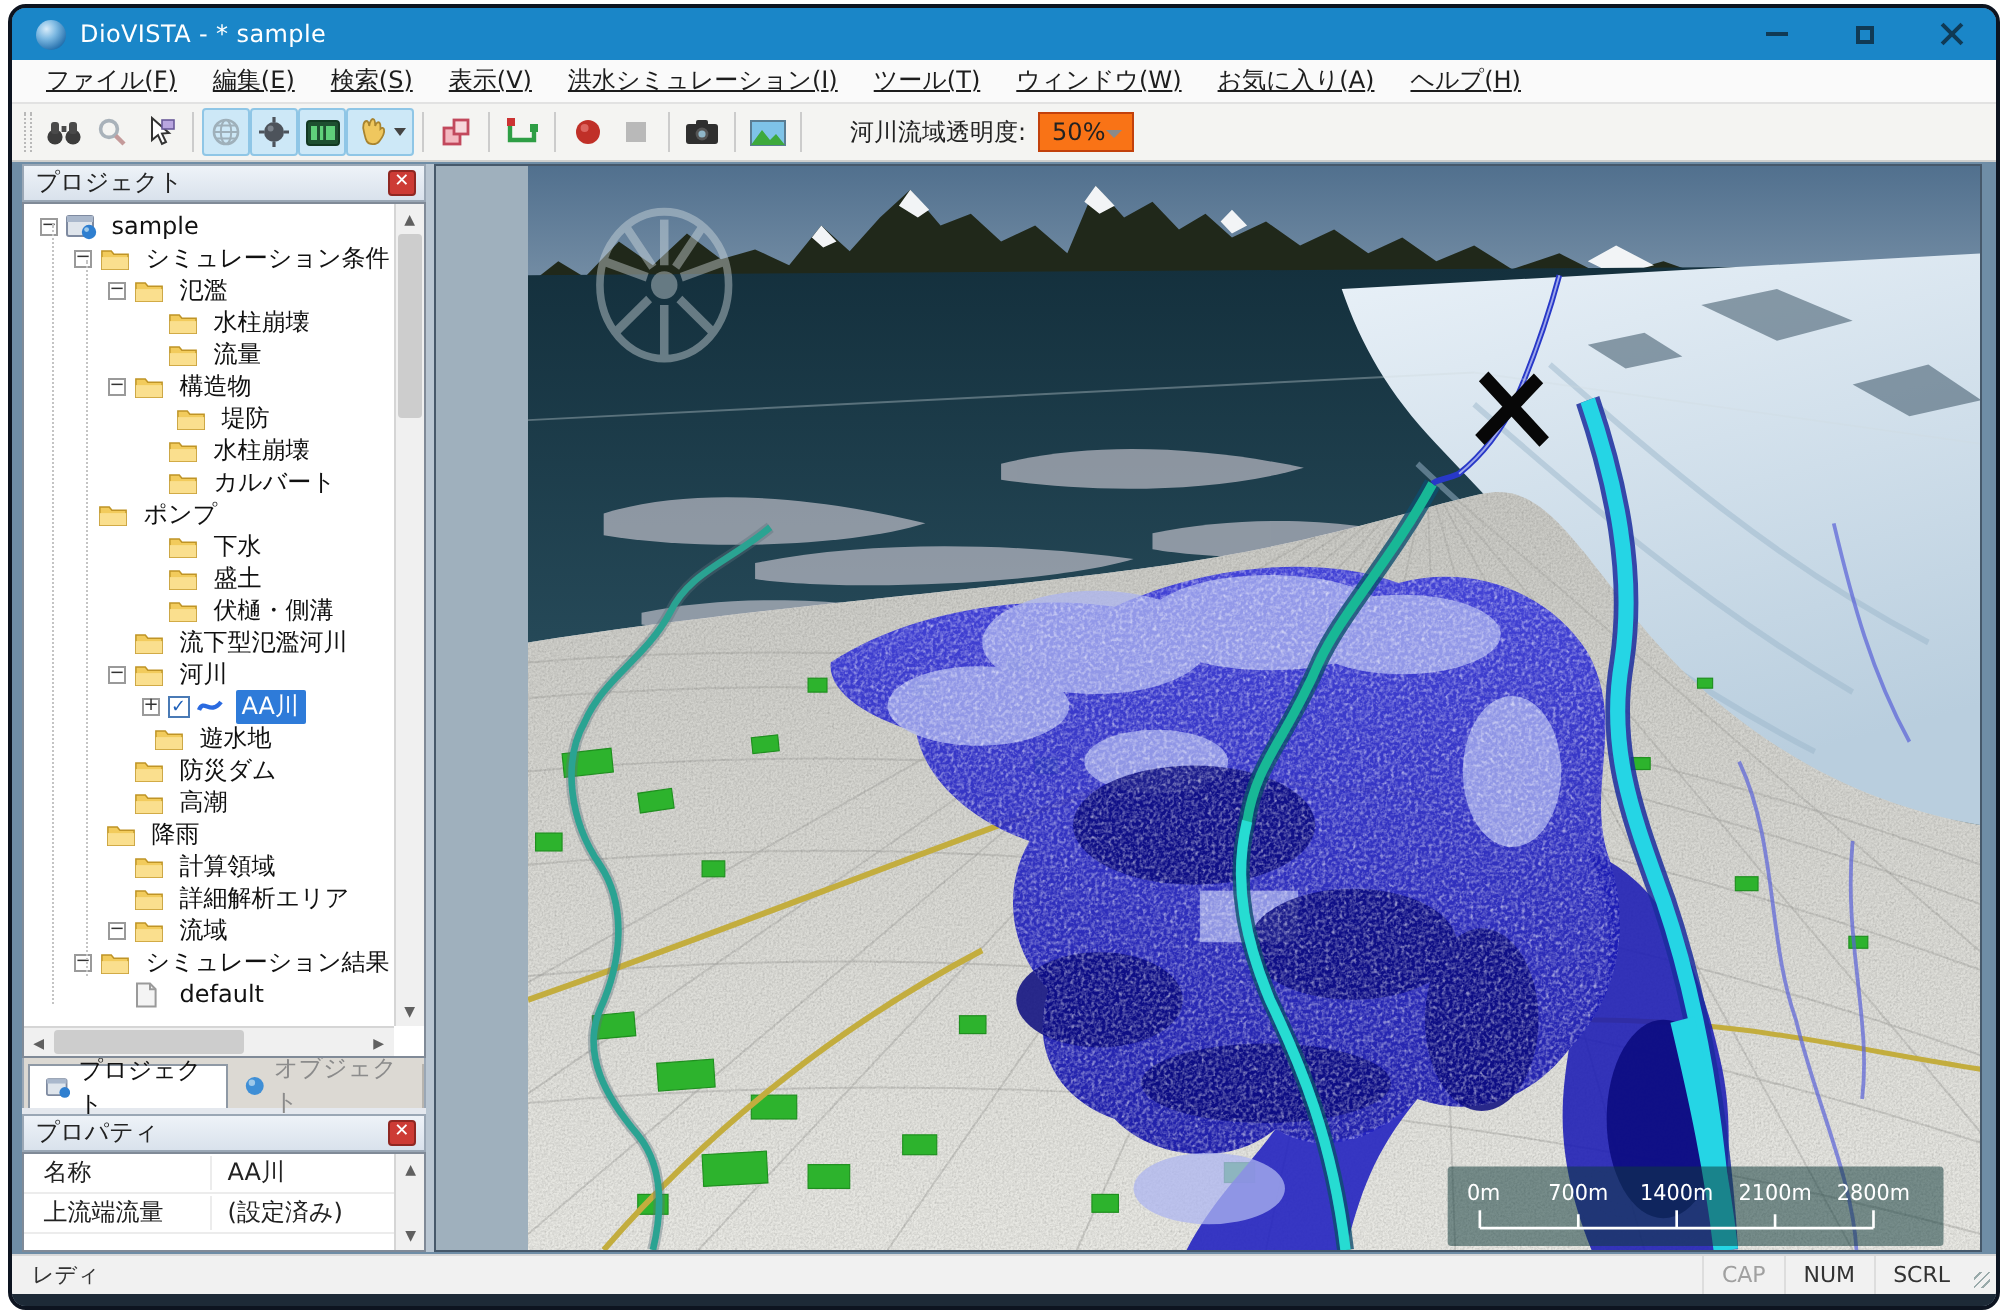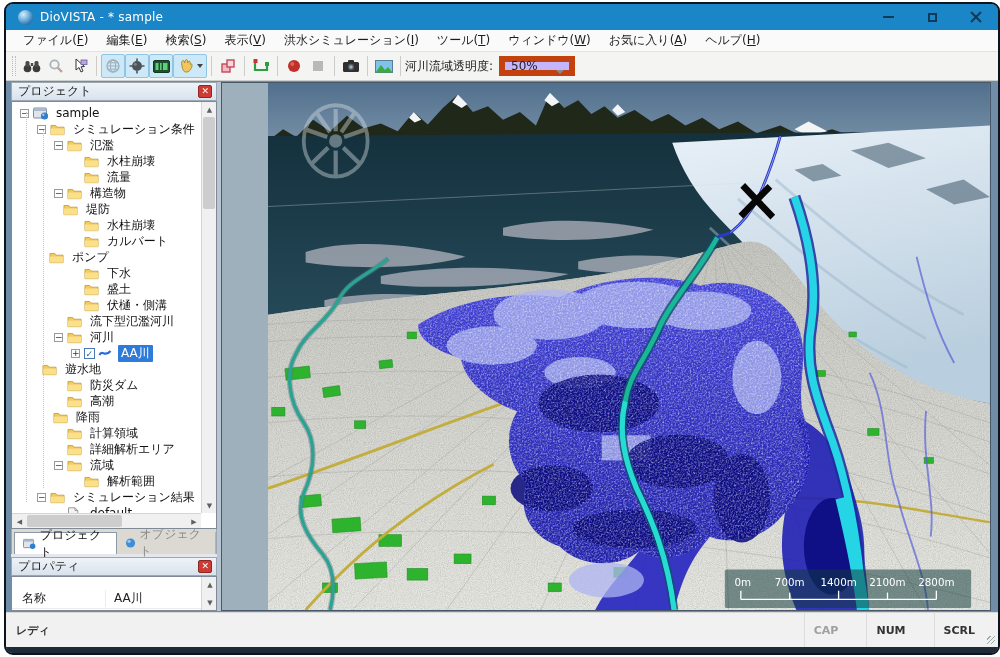--- a/index.html
+++ b/index.html
@@ -17,31 +17,31 @@
   .win-btns{margin-left:auto;display:flex;height:100%;}
   .win-btn{width:44px;height:100%;display:flex;align-items:center;justify-content:center;cursor:default;}
   .ic-min{width:11px;height:2px;background:#103a55;}
   .ic-max{width:9px;height:9px;border:2px solid #103a55;}
   .ic-close{position:relative;width:12px;height:12px;}
   .ic-close::before,.ic-close::after{content:"";position:absolute;left:5px;top:-1px;width:2px;height:14px;background:#103a55;}
   .ic-close::before{transform:rotate(45deg);} .ic-close::after{transform:rotate(-45deg);}
   
   .menubar{height:22px;background:#fafafa;border-bottom:1px solid #e2e2e2;display:flex;align-items:center;
     font-size:12px;color:#1d1d1d;padding-left:8px;flex:0 0 auto;}
-  .menu-item{padding:2px 9px;white-space:nowrap;}
+  .menu-item{padding:2px 9px;white-space:nowrap;text-decoration:underline;}
   .menu-item u{text-decoration:underline;}
   
   .toolbar{height:29px;background:#f4f4f2;border-bottom:1px solid #cfcfcd;display:flex;align-items:center;
     padding-left:6px;flex:0 0 auto;}
   .tb-grip{width:4px;height:20px;margin-right:4px;border-left:1px dotted #b9b9b9;border-right:1px dotted #b9b9b9;}
   .tb-btn{width:24px;height:24px;display:flex;align-items:center;justify-content:center;border-radius:2px;}
   .tb-btn.toggled{background:#cde8f7;border:1px solid #8fc6e6;}
   .tb-sep{width:1px;height:20px;background:#cccccc;margin:0 4px;}
-  .tb-label{font-size:12px;color:#222;margin:0 6px 0 0;white-space:nowrap;}
-  .combo{width:76px;height:20px;border:6px solid #c2410c;background:#c4b5fd;display:flex;align-items:center;
+  .tb-label{font-size:12px;color:#222;margin:0 6px 0 20px;white-space:nowrap;}
+  .combo{width:48px;height:20px;border:1px solid #c2410c;background:#f97316;display:flex;align-items:center;
     font-size:12px;color:#222;padding-left:6px;position:relative;}
   .combo .chev{position:absolute;right:5px;top:8px;width:0;height:0;border-left:4px solid transparent;
     border-right:4px solid transparent;border-top:4px solid #8a8a8a;}
   
   .main{flex:1 1 auto;display:flex;background:#6f8da6;padding:1px 0;min-height:0;}
   .left-strip{width:5px;}
   .panel-col{width:212px;display:flex;flex-direction:column;background:#e4e8ee;min-height:0;}
   .splitter{width:4px;background:#b9c6d2;}
   .right-strip{width:7px;}
   .panel-header{height:19px;background:linear-gradient(#eef3f8,#d9e2ec);border:1px solid #9aa7b5;
@@ -72,33 +72,33 @@
   .hsb .sb-btn.rt{margin-left:auto;}
   
   .tabs{height:25px;background:#dcd9d3;display:flex;align-items:flex-end;padding-left:2px;flex:0 0 auto;border-left:1px solid #9aa7b5;border-right:1px solid #9aa7b5;}
   .tab{height:22px;display:flex;align-items:center;font-size:12px;padding:0 8px;gap:4px;}
   .tab.active{background:#fff;border:1px solid #8f99a5;border-bottom:none;color:#111;}
   .tab.inactive{color:#8b8b8b;border-right:1px solid #b7b4ae;}
   .gap-strip{height:3px;}
   
   .prop-wrap{flex:1 1 auto;background:#fff;border:1px solid #808a97;position:relative;overflow:hidden;}
   .prop-grid{position:absolute;left:0;top:0;right:15px;bottom:0;}
-  .prow{height:20px;display:flex;font-size:12px;border-bottom:1px solid #ececec;align-items:center;margin-top:12px;}
+  .prow{height:20px;display:flex;font-size:12px;border-bottom:1px solid #ececec;align-items:center;}
   .pname{width:94px;padding-left:10px;color:#222;border-right:1px solid #ececec;}
   .pval{flex:1;padding-left:8px;color:#222;}
   .prop-vsb{position:absolute;right:0;top:0;bottom:0;width:15px;background:#f0f0f0;border-left:1px solid #d5d5d5;}
   .prop-vsb .sb-btn.dn{position:absolute;bottom:0;}
   
   .map-area{flex:1 1 auto;position:relative;border:1px solid #46586a;background:#9fb0bd;min-width:0;padding-left:46px;}
   .map-area svg{display:block;width:100%;height:100%;}
   
-  .statusbar{height:35px;background:#f1f1f1;border-top:1px solid #d8d8d8;display:flex;align-items:center;
-    font-size:11px;color:#333;flex:0 0 auto;font-weight:bold;}
+  .statusbar{height:20px;background:#f1f1f1;border-top:1px solid #d8d8d8;display:flex;align-items:center;
+    font-size:11px;color:#333;flex:0 0 auto;}
   .status-left{padding-left:10px;}
-  .status-right{margin-left:auto;display:flex;align-items:center;height:100%;gap:19px;}
+  .status-right{margin-left:auto;display:flex;align-items:center;height:100%;}
   .kbd-ind{padding:0 9px;height:100%;display:flex;align-items:center;border-left:1px solid #dddddd;}
   .kbd-ind.off{color:#a0a0a0;}
   .grip{width:14px;height:100%;position:relative;}
   .grip::after{content:"";position:absolute;right:3px;bottom:3px;width:8px;height:8px;
     background:repeating-linear-gradient(135deg,transparent 0 2px,#9aa 2px 3px);}
   .footer-strip{height:6px;background:#1d2a37;flex:0 0 auto;}
 </style>
 </head>
 <body>
 
@@ -309,21 +309,21 @@
               <div class="trow" style="padding-left: 42px;">
                 <span class="expand">−</span>
                 <span class="ticon">
                   <svg width="15" height="13" viewBox="0 0 16 13">
                     <path d="M1,4.5 V2.2 H6 L7.4,4 H15 V12 H1 Z" fill="#f2cb5c" stroke="#bf9426" stroke-width="0.8"></path>
                     <path d="M1,5.5 H15 V12 H1 Z" fill="#fadf8e" stroke="none"></path>
                   </svg>
                 </span>
                 <span class="tlabel">構造物</span>
               </div>
-              <div class="trow" style="padding-left: 38px;">
+              <div class="trow" style="padding-left: 63px;">
                 <span class="expand none"></span>
                 <span class="ticon">
                   <svg width="15" height="13" viewBox="0 0 16 13">
                     <path d="M1,4.5 V2.2 H6 L7.4,4 H15 V12 H1 Z" fill="#f2cb5c" stroke="#bf9426" stroke-width="0.8"></path>
                     <path d="M1,5.5 H15 V12 H1 Z" fill="#fadf8e" stroke="none"></path>
                   </svg>
                 </span>
                 <span class="tlabel">堤防</span>
               </div>
               <div class="trow" style="padding-left: 59px;">
@@ -409,21 +409,21 @@
               <div class="trow" style="padding-left: 59px;">
                 <span class="expand">+</span>
                 <span class="cb">✓</span>
                 <span class="ticon">
                   <svg width="14" height="12" viewBox="0 0 14 12">
                     <path d="M1.5,8 C4,2 7,11 12.5,4" fill="none" stroke="#2a6ae0" stroke-width="2.2"></path>
                   </svg>
                 </span>
                 <span class="tlabel sel">AA川</span>
               </div>
-              <div class="trow" style="padding-left: 17px;">
+              <div class="trow" style="padding-left: 52px;">
                 <span class="expand none"></span>
                 <span class="ticon">
                   <svg width="15" height="13" viewBox="0 0 16 13">
                     <path d="M1,4.5 V2.2 H6 L7.4,4 H15 V12 H1 Z" fill="#f2cb5c" stroke="#bf9426" stroke-width="0.8"></path>
                     <path d="M1,5.5 H15 V12 H1 Z" fill="#fadf8e" stroke="none"></path>
                   </svg>
                 </span>
                 <span class="tlabel">遊水地</span>
               </div>
               <div class="trow" style="padding-left: 42px;">
@@ -478,30 +478,20 @@
               </div>
               <div class="trow" style="padding-left: 42px;">
                 <span class="expand">−</span>
                 <span class="ticon">
                   <svg width="15" height="13" viewBox="0 0 16 13">
                     <path d="M1,4.5 V2.2 H6 L7.4,4 H15 V12 H1 Z" fill="#f2cb5c" stroke="#bf9426" stroke-width="0.8"></path>
                     <path d="M1,5.5 H15 V12 H1 Z" fill="#fadf8e" stroke="none"></path>
                   </svg>
                 </span>
                 <span class="tlabel">流域</span>
-              </div>
-              <div class="trow" style="padding-left: 59px;">
-                <span class="expand none"></span>
-                <span class="ticon">
-                  <svg width="15" height="13" viewBox="0 0 16 13">
-                    <path d="M1,4.5 V2.2 H6 L7.4,4 H15 V12 H1 Z" fill="#f2cb5c" stroke="#bf9426" stroke-width="0.8"></path>
-                    <path d="M1,5.5 H15 V12 H1 Z" fill="#fadf8e" stroke="none"></path>
-                  </svg>
-                </span>
-                <span class="tlabel">解析範囲</span>
               </div>
               <div class="trow" style="padding-left: 25px;">
                 <span class="expand">−</span>
                 <span class="ticon">
                   <svg width="15" height="13" viewBox="0 0 16 13">
                     <path d="M1,4.5 V2.2 H6 L7.4,4 H15 V12 H1 Z" fill="#f2cb5c" stroke="#bf9426" stroke-width="0.8"></path>
                     <path d="M1,5.5 H15 V12 H1 Z" fill="#fadf8e" stroke="none"></path>
                   </svg>
                 </span>
                 <span class="tlabel">シミュレーション結果</span>

